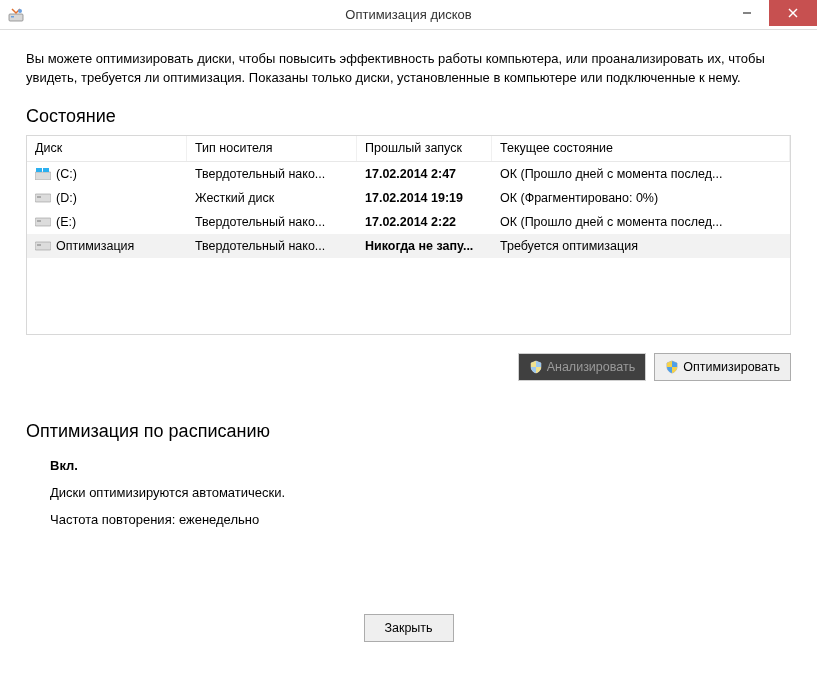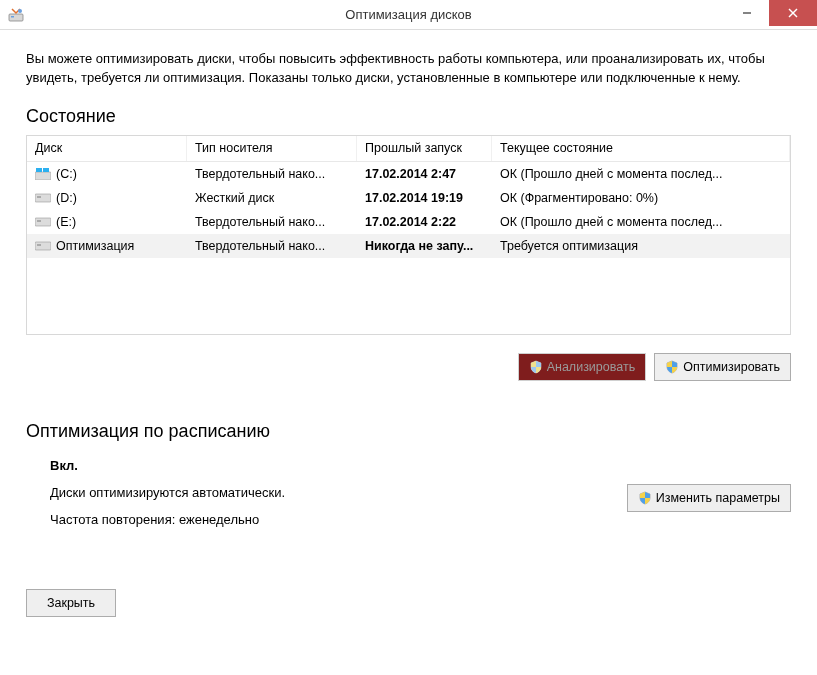--- a/index.html
+++ b/index.html
@@ -130,21 +130,21 @@
       display: inline-flex;
       align-items: center;
       justify-content: center;
       gap: 4px;
       cursor: pointer;
       font-family: inherit;
     }
     .btn.disabled {
       color: #9a9a9a;
       border-color: #d0d0d0;
-      background: #7f1d1d;
+      background: #404040;
       text-align: right;
     }
     .shield-icon {
       width: 14px; height: 14px;
       display: inline-block;
       flex-shrink: 0;
     }
     .schedule-section {
       margin-top: 40px;
     }
@@ -163,22 +163,22 @@
     }
     .schedule-line {
       font-size: 13px;
       margin-bottom: 12px;
     }
     .change-params {
       margin-left: auto;
     }
     .footer {
       display: flex;
-      justify-content: flex-start;
-      margin-top: 50px;
+      justify-content: center;
+      margin-top: 75px;
     }
     .btn-close {
       min-width: 90px;
     }
   </style>
 </head>
 <body>
 
 <div class="titlebar">
   <span class="titlebar-icon">
@@ -300,34 +300,20 @@
 
   <div class="schedule-section">
     <div class="section-label">Оптимизация по расписанию</div>
 
     <div class="schedule-body">
       <div class="schedule-text">
         <div class="schedule-on">Вкл.</div>
         <div class="schedule-line">Диски оптимизируются автоматически.</div>
         <div class="schedule-line">Частота повторения: еженедельно</div>
       </div>
-      <div class="change-params">
-        <button class="btn" style="min-width:160px">
-          <span class="shield-icon">
-            <svg viewBox="0 0 14 14" width="14" height="14">
-              <path d="M7 1 L12 3 V7 C12 10 9.5 12.5 7 13 C4.5 12.5 2 10 2 7 V3 Z" fill="#fff" stroke="#888" stroke-width="0.6"></path>
-              <path d="M7 1 L12 3 V7 L7 7 Z" fill="#4f9fe8"></path>
-              <path d="M7 1 L2 3 V7 L7 7 Z" fill="#f5d24a"></path>
-              <path d="M7 7 L12 7 C12 10 9.5 12.5 7 13 Z" fill="#f5d24a"></path>
-              <path d="M7 7 L2 7 C2 10 4.5 12.5 7 13 Z" fill="#4f9fe8"></path>
-            </svg>
-          </span>
-          <span>Изменить параметры</span>
-        </button>
-      </div>
     </div>
   </div>
 
   <div class="footer">
     <button class="btn btn-close">Закрыть</button>
   </div>
 
 </div>
 
 </body></html>

